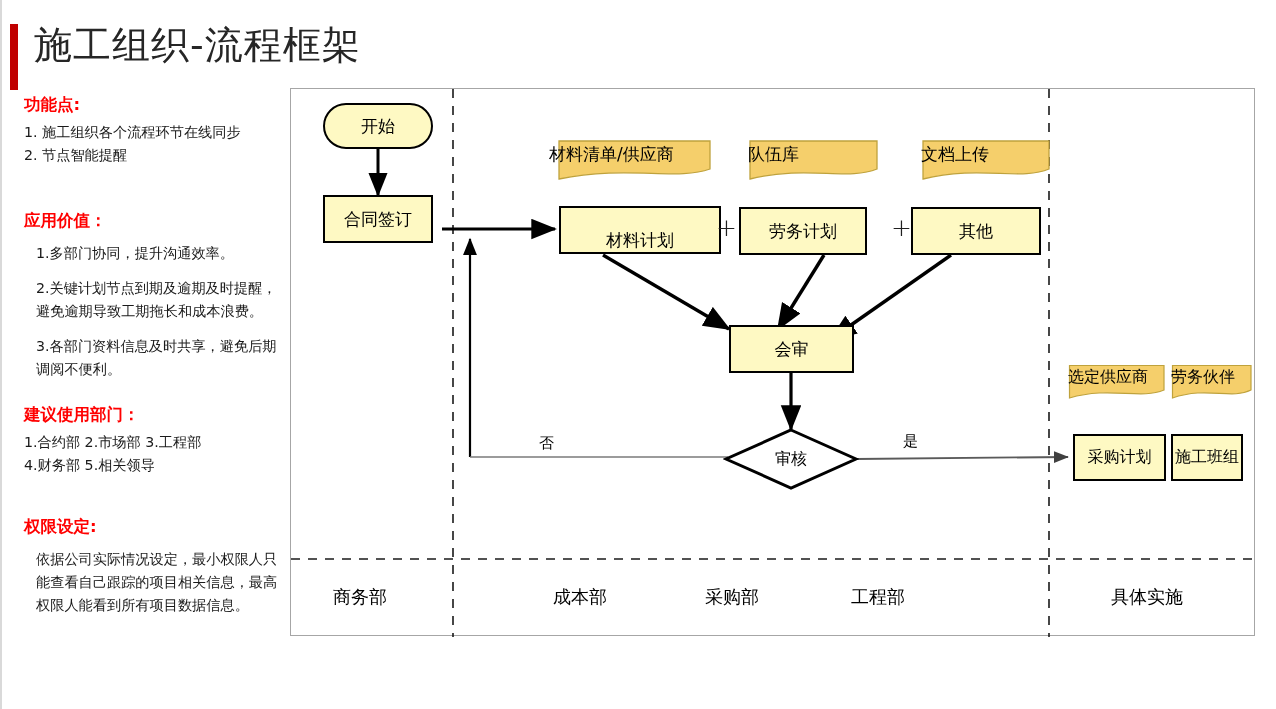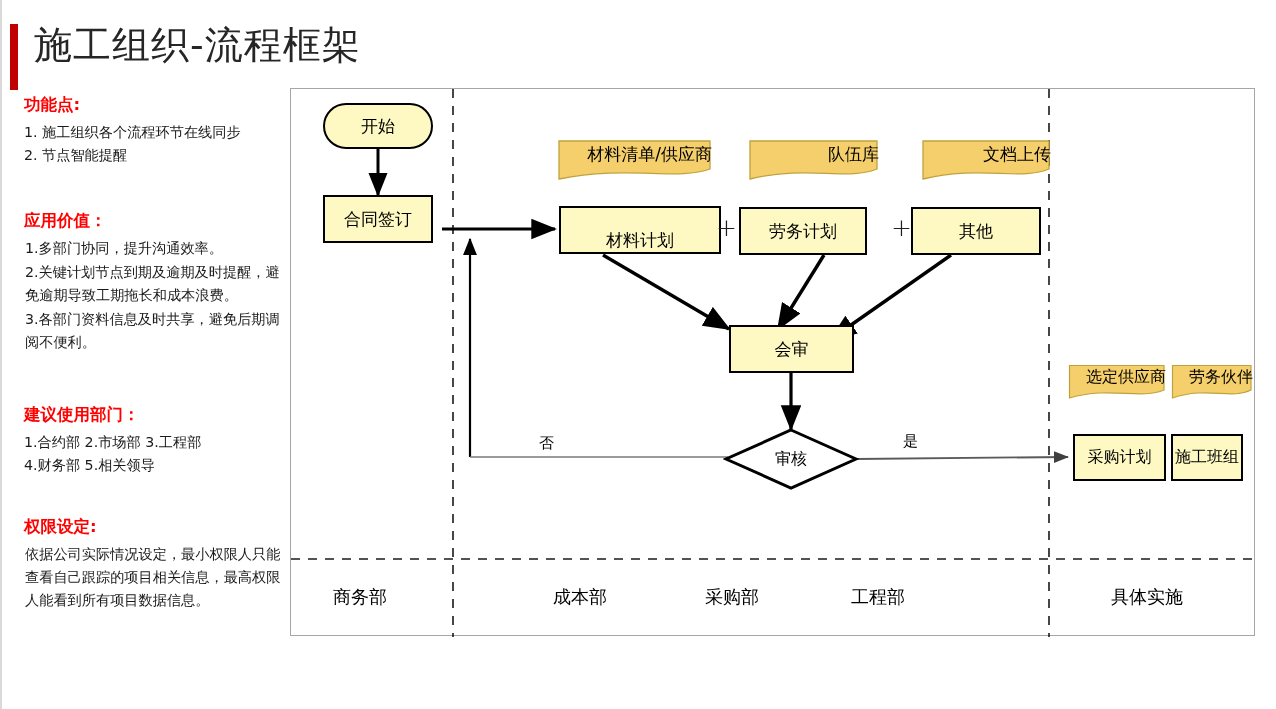--- a/index.html
+++ b/index.html
@@ -34,21 +34,21 @@
   .lhead{
     color:#ff0000;font-size:16.5px;font-weight:bold;
     margin:0 0 7px 0;line-height:1.1;
   }
   .lline{
     color:#1a1a1a;font-size:14.2px;line-height:1.62;
     margin:0;white-space:nowrap;
   }
   .lpara{
     color:#1a1a1a;font-size:14.2px;line-height:1.62;
-    margin:1px;
+    margin:12px;
   }
 
   
   #frame{
     position:absolute;left:288px;top:88px;
     width:965px;height:548px;
     border:1.5px solid #a6a6a6;
     box-sizing:border-box;
     background:#fff;
   }
@@ -75,21 +75,21 @@
     position:absolute;z-index:3;
     display:flex;align-items:center;justify-content:center;
   }
   .diamond-label{
     position:relative;z-index:4;font-size:16px;color:#000;white-space:nowrap;
   }
 
   
   .sticky{
     position:absolute;z-index:3;
-    display:flex;align-items:flex-start;justify-content:flex-end;
+    display:flex;align-items:flex-start;justify-content:flex-start;
     font-size:17px;color:#000;white-space:nowrap;
     overflow:visible;
   }
   .sticky .sticky-bg{position:absolute;left:0;top:0;z-index:1;}
   .sticky .sticky-text{position:relative;z-index:2;}
 
   .plus{
     position:absolute;z-index:3;
     font-size:25px;color:#1f1f1f;font-weight:300;line-height:1;
   }

